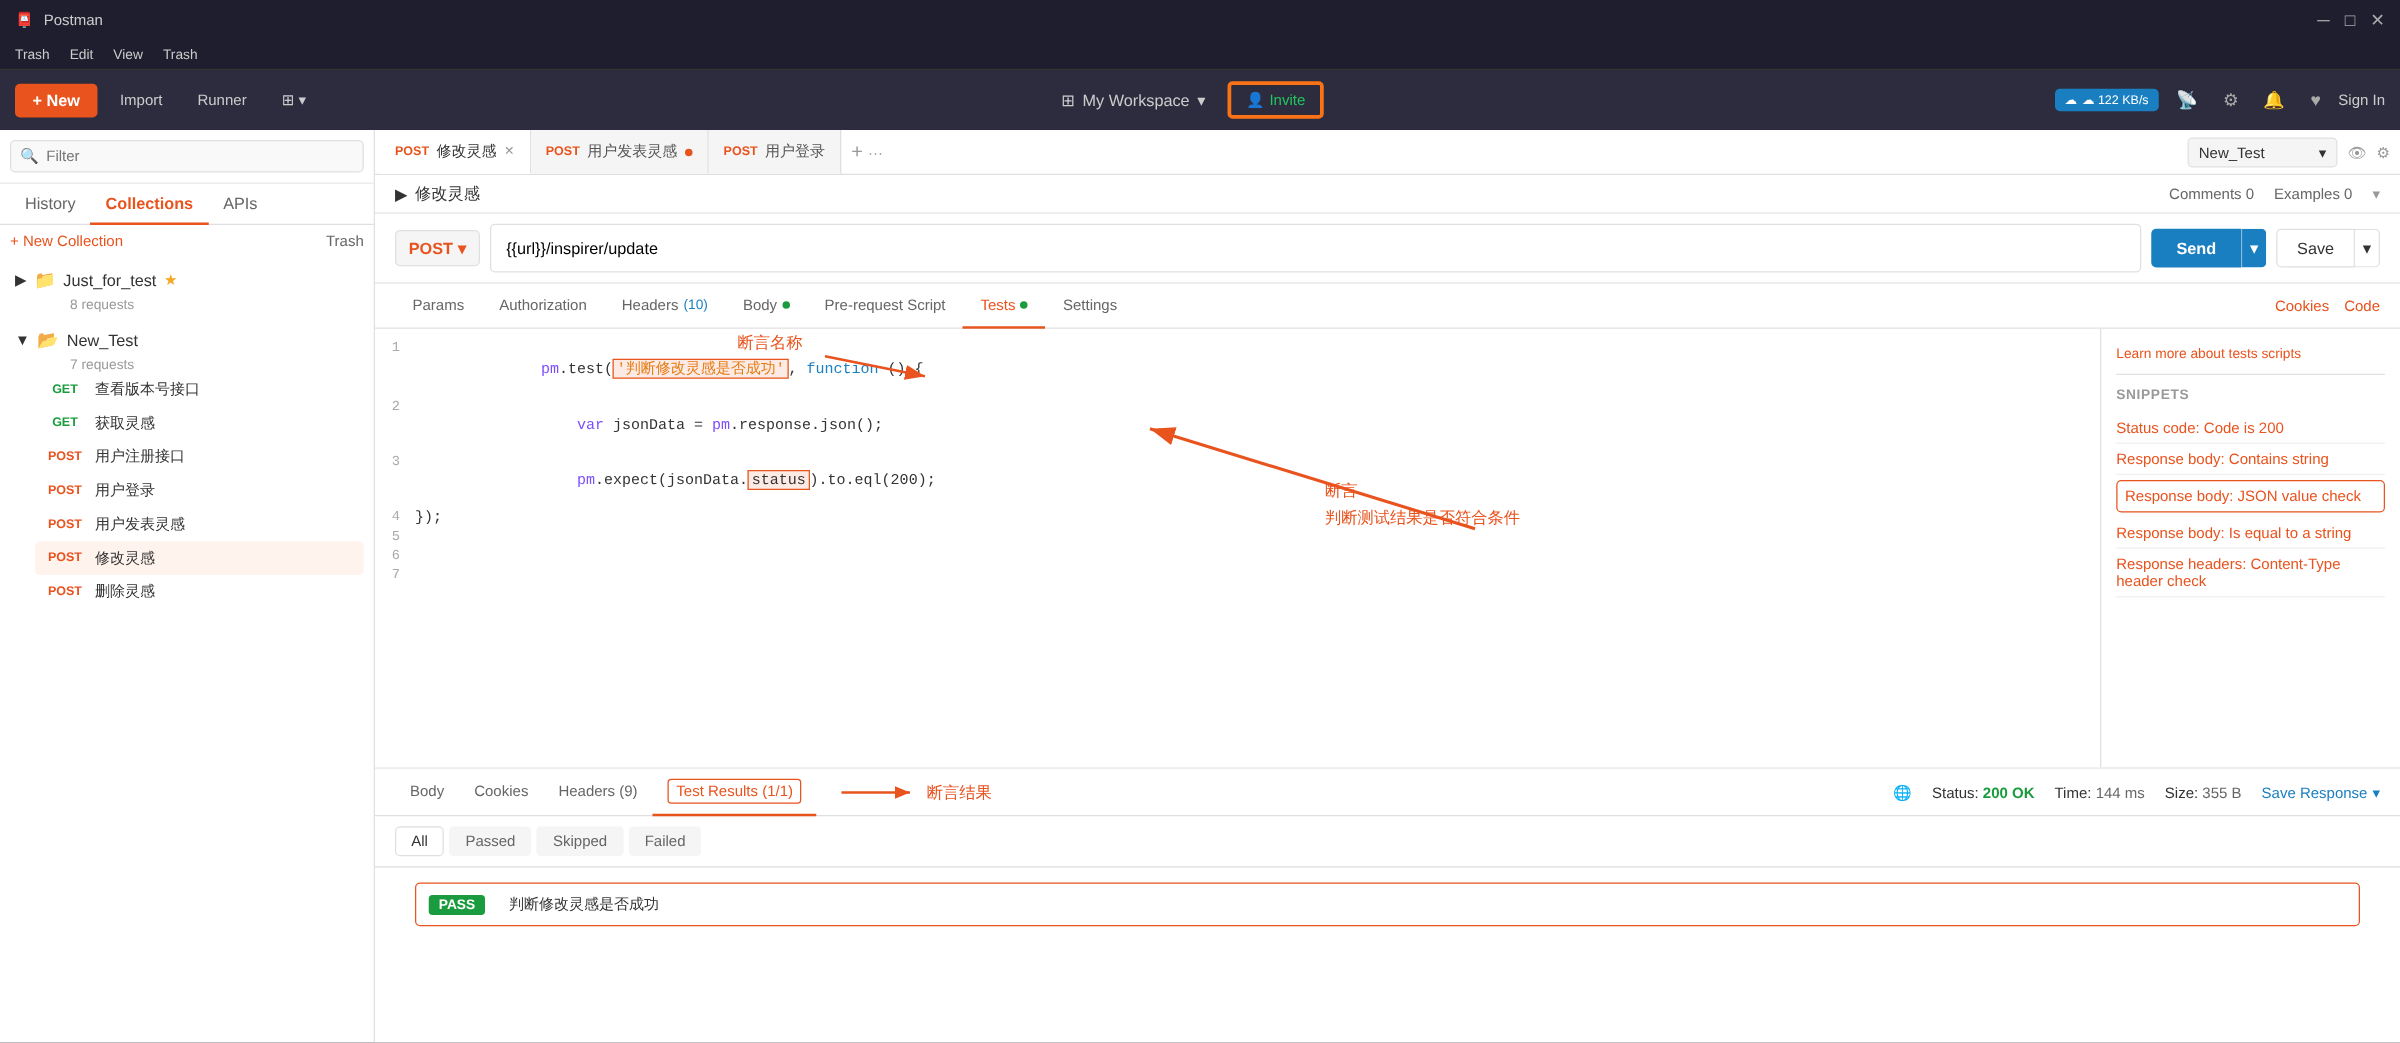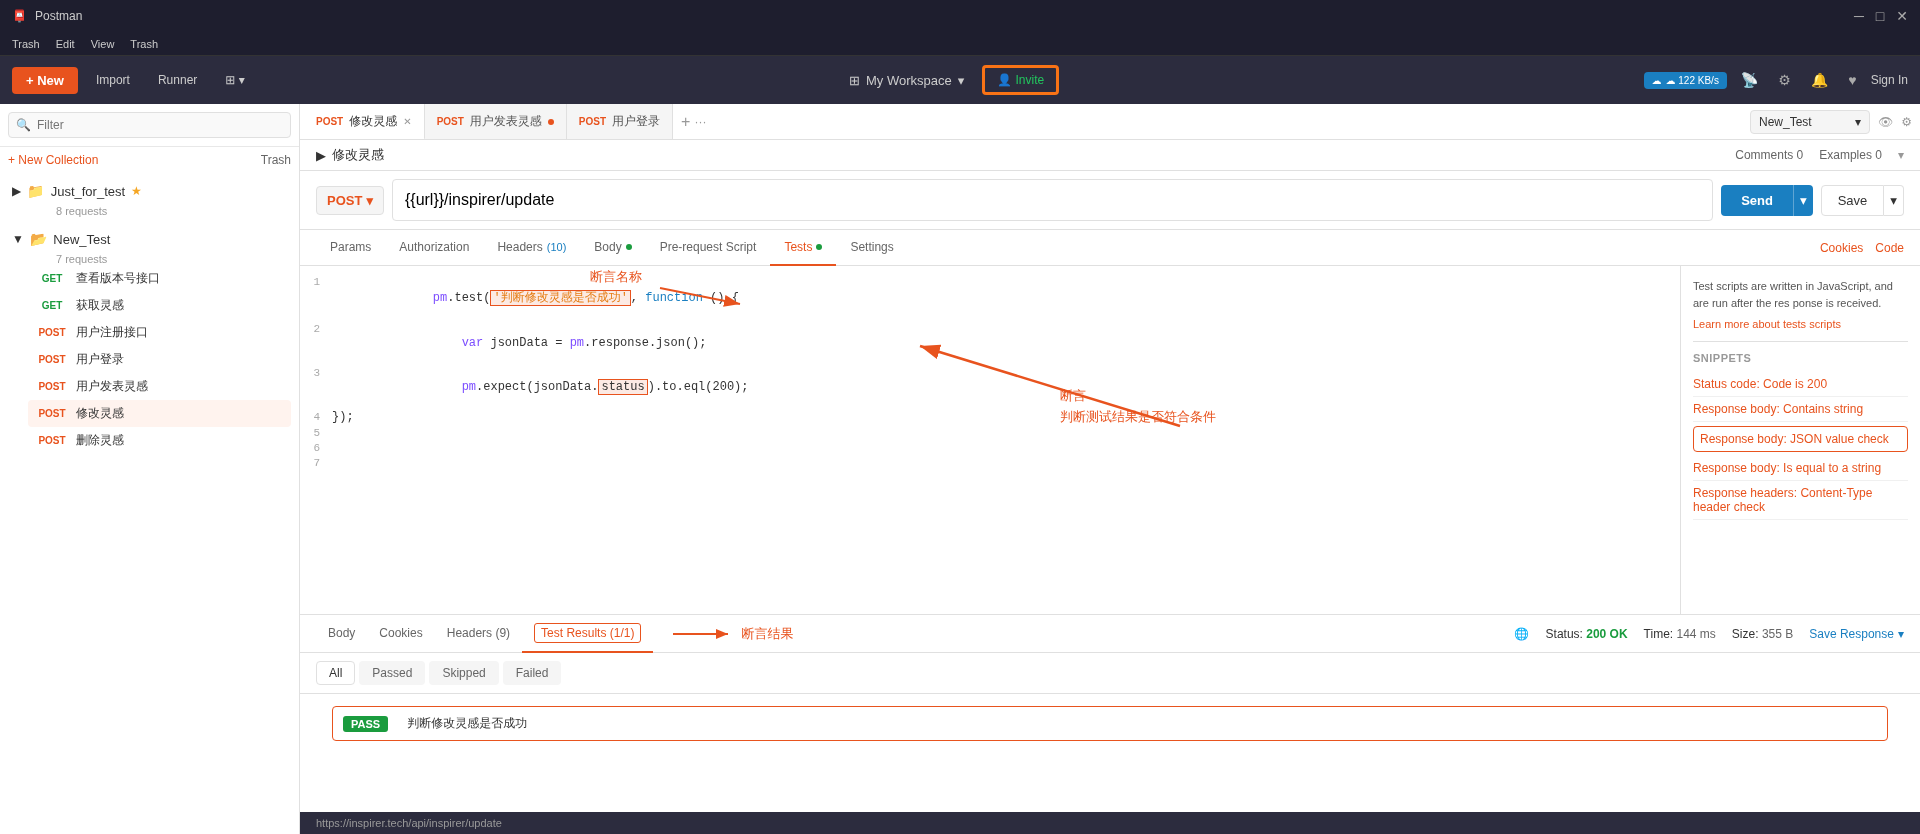--- a/index.html
+++ b/index.html
@@ -315,21 +315,21 @@
       cursor: pointer;
       display: flex;
       align-items: center;
       gap: 4px;
     }
     .url-input {
       flex: 1;
       border: 1px solid #e0e0e0;
       border-radius: 4px;
       padding: 11px 12px;
-      font-size: 16px;
+      font-size: 13px;
       background: #fff;
       outline: none;
     }
     .send-btn-wrapper {
       display: flex;
       align-items: center;
       justify-content: flex-end;
     }
     .send-btn {
       background: #1a7fc1;
@@ -642,20 +642,25 @@
 <div class="main-layout">
 
   <div class="sidebar">
     <div class="sidebar-search">
       <div class="sidebar-search-wrapper">
         <span class="sidebar-search-icon">🔍</span>
         <input type="text" placeholder="Filter" style="">
       </div>
     </div>
 
+    <div class="sidebar-tabs">
+      <div class="sidebar-tab">History</div>
+      <div class="sidebar-tab active">Collections</div>
+      <div class="sidebar-tab">APIs</div>
+    </div>
 
     <div class="sidebar-actions">
       <span class="new-collection-btn">+ New Collection</span>
       <span class="trash-btn">Trash</span>
     </div>
 
     <div class="collection-item">
       <div class="collection-header">
         <span>▶</span>
         <span class="collection-folder-icon">📁</span>
@@ -845,21 +850,20 @@
 
           <div style="position:absolute; top:120px; left:760px; color:#e8531e; font-size:13px; font-weight:500; line-height:1.6;">
             <div>断言</div>
             <div>判断测试结果是否符合条件</div>
           </div>
         </div>
 
       </div>
 
       <div class="snippets-panel">
-        <p class="snippet-info">Test scripts are written in JavaScript, and are run after the res ponse is received.</p>
         <a class="snippet-link">Learn more about tests scripts</a>
         <div class="snippet-divider"></div>
         <div class="snippets-title">SNIPPETS</div>
         <div class="snippet-item">Status code: Code is 200</div>
         <div class="snippet-item">Response body: Contains string</div>
         <div class="snippet-item-highlight">Response body: JSON value check</div>
         <div class="snippet-item">Response body: Is equal to a string</div>
         <div class="snippet-item">Response headers: Content-Type header check</div>
       </div>
 
@@ -905,21 +909,18 @@
         <div class="filter-tab">Failed</div>
       </div>
 
       <div style="padding: 4px 16px;">
         <div class="test-result-row-highlight">
           <span class="pass-badge">PASS</span>
           <span>判断修改灵感是否成功</span>
         </div>
       </div>
 
-      <div style="background:#2c2c3e; padding:4px 16px; margin-top:auto;">
-        <span style="color:#999; font-size:11px;">https://inspirer.tech/api/inspirer/update</span>
-      </div>
 
     </div>
 
   </div>
 
 </div>
 
 </body></html>

